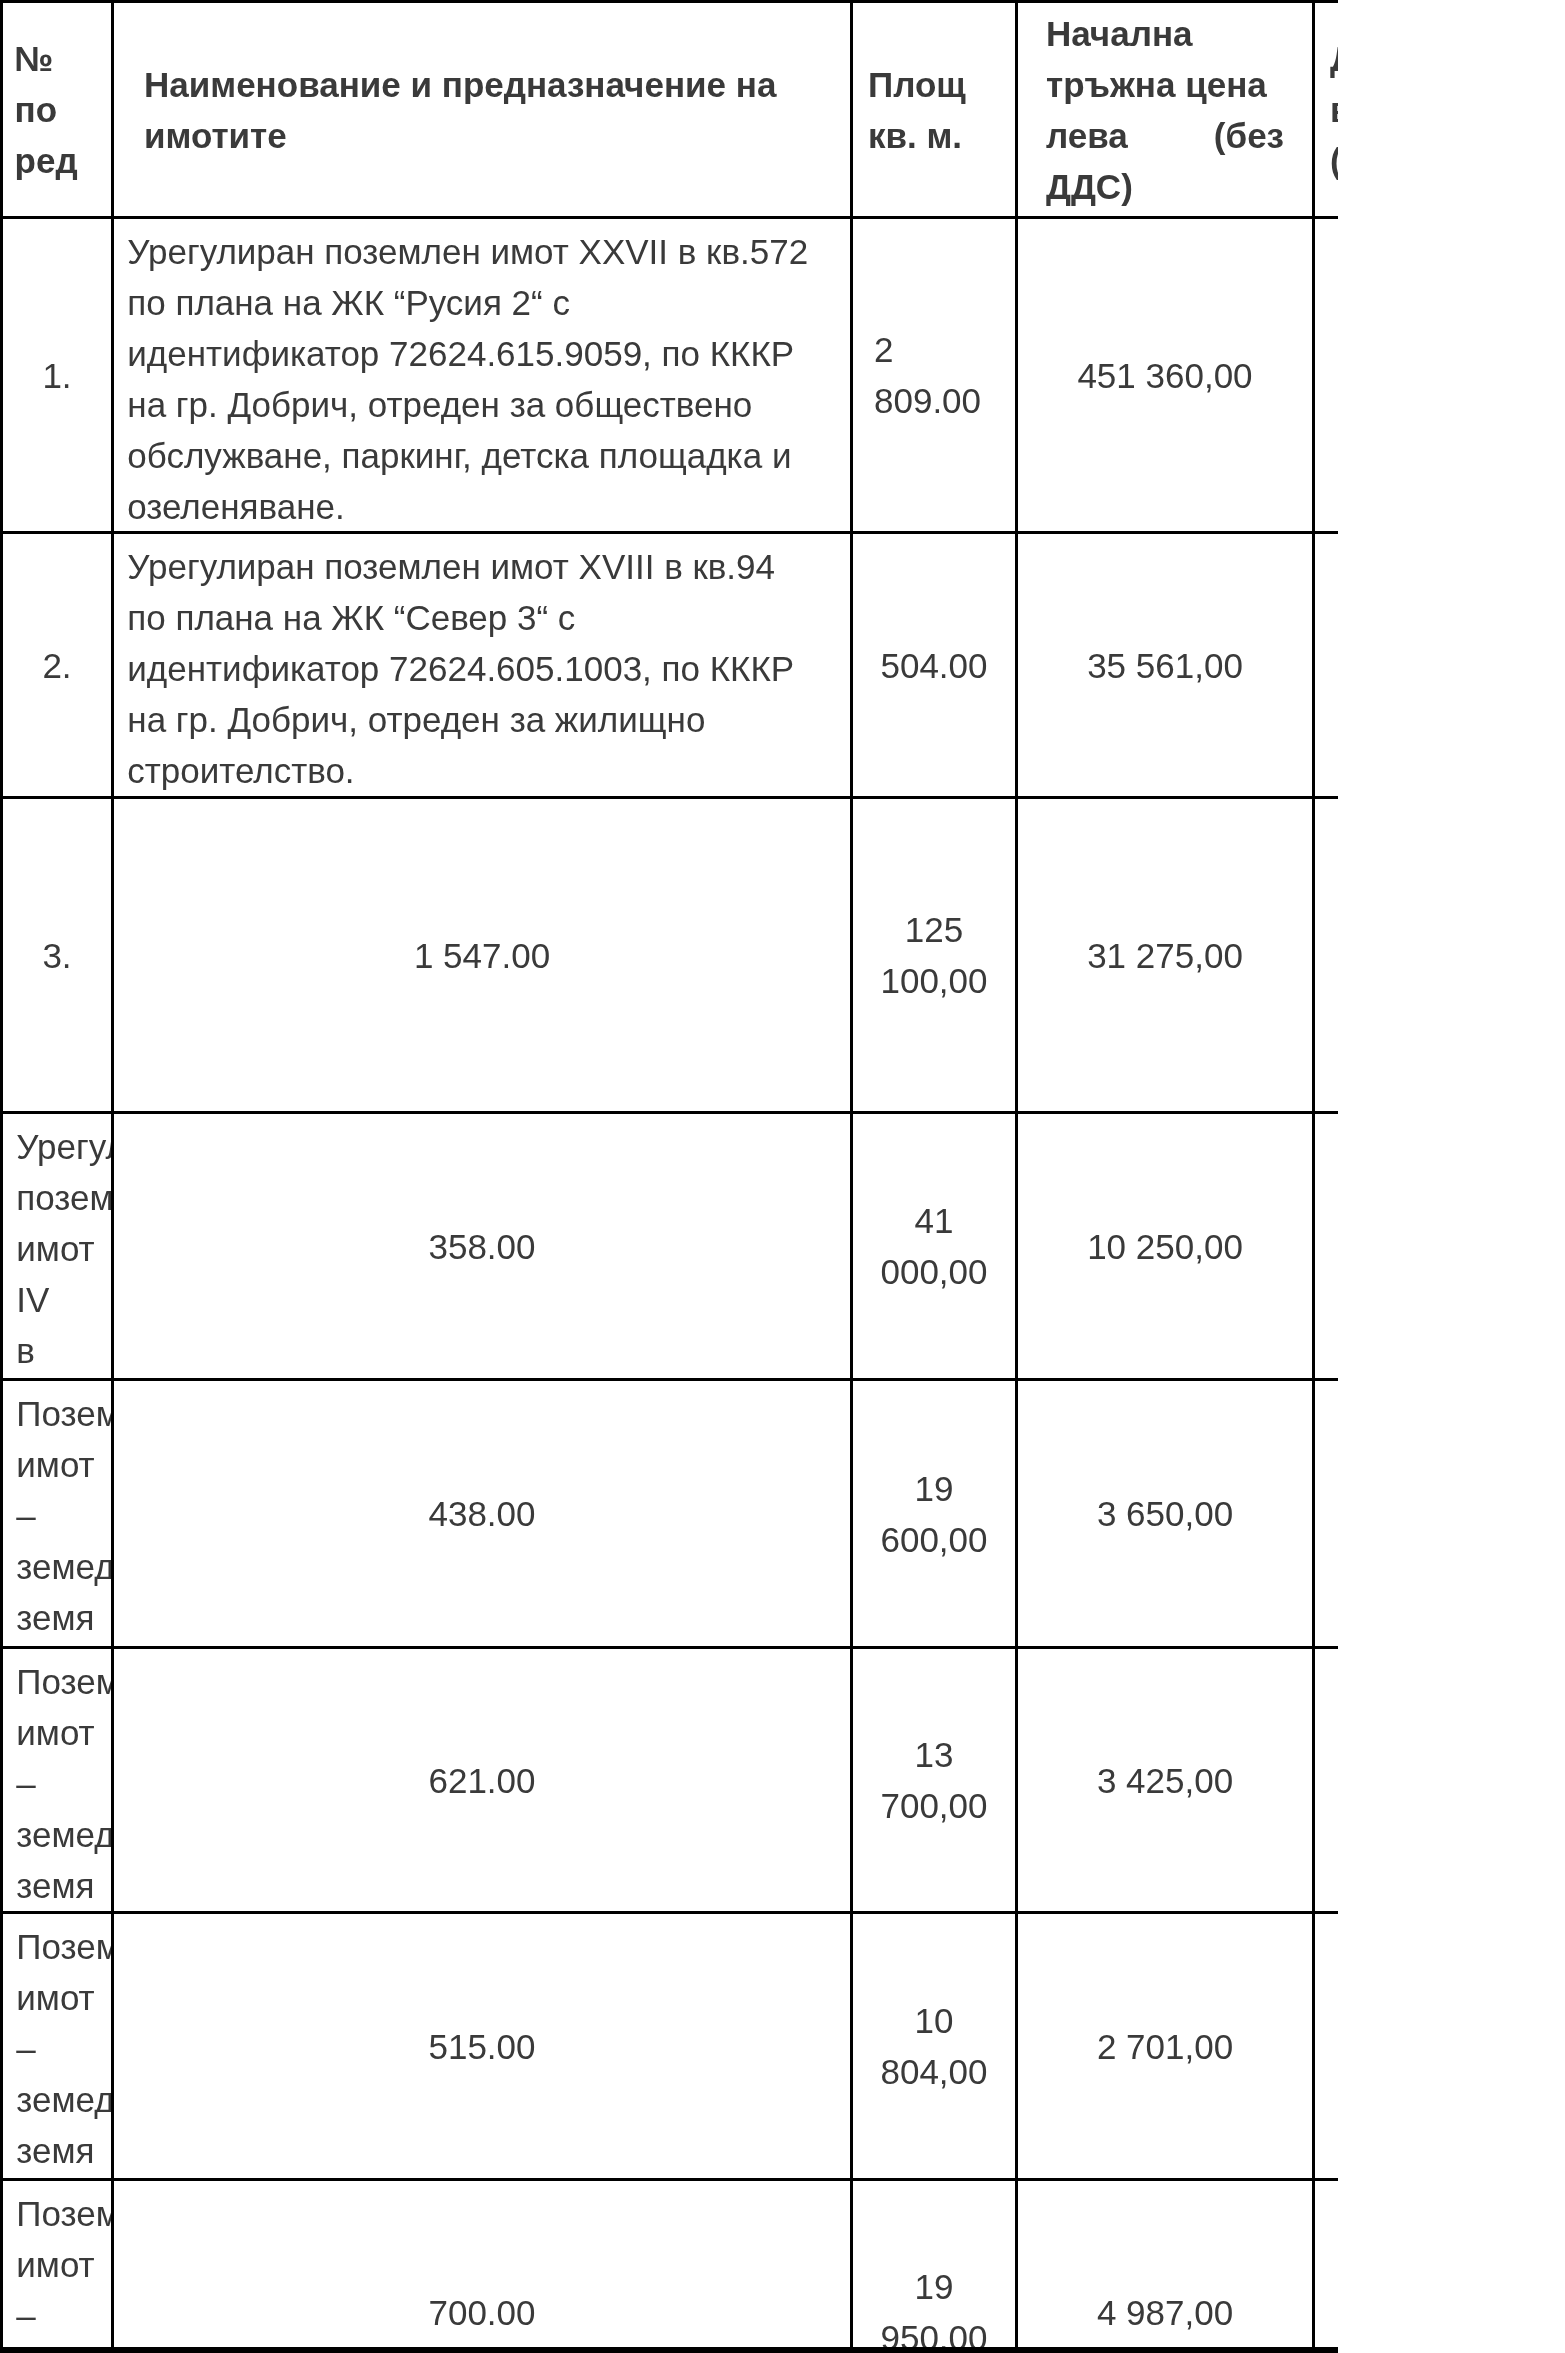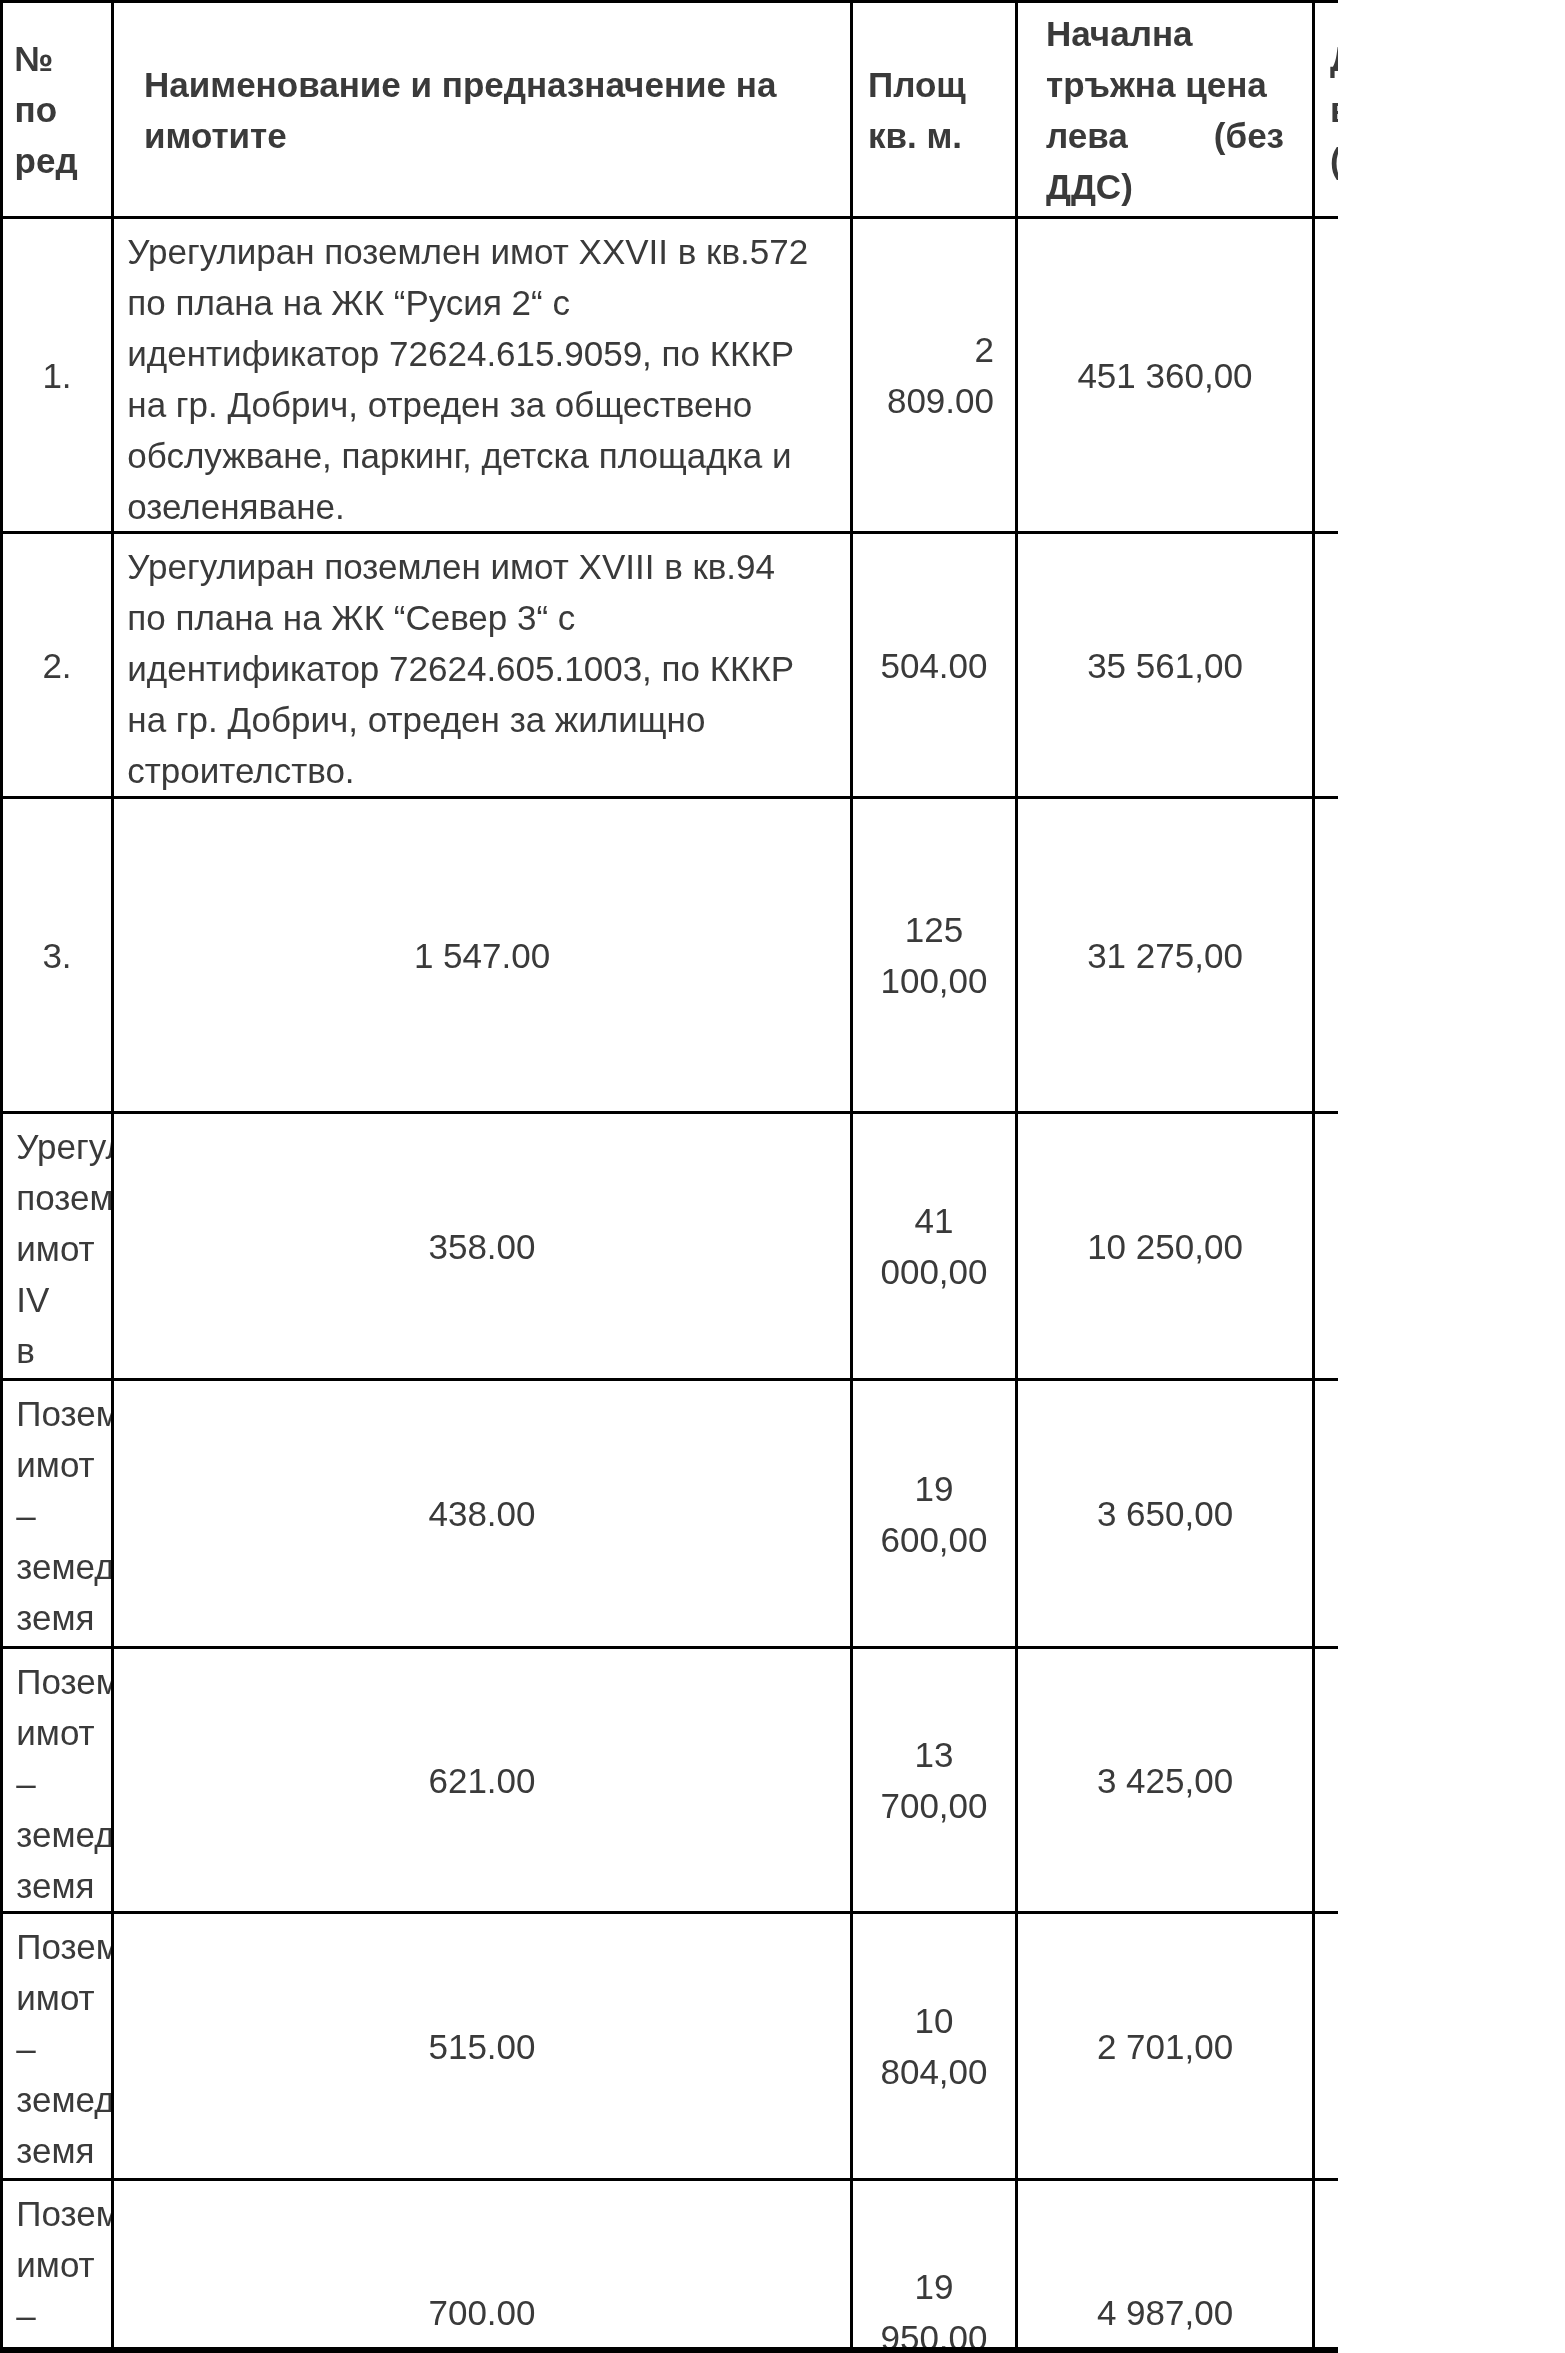--- a/index.html
+++ b/index.html
@@ -53,21 +53,21 @@
   .num{
     display:flex;align-items:center;justify-content:center;
     text-align:center;
   }
   .desc{
     padding:6.6px 36px 0 13.3px;
     text-align:left;
   }
   .area{
     display:flex;align-items:center;justify-content:center;
-    text-align:right;
+    text-align:left;
     padding:0 21px;
   }
   .price,.deposit{
     display:flex;align-items:center;justify-content:center;
     text-align:center;
     padding:0 8.3px;
   }
   .bottom-edge{
     position:absolute;
     left:0;bottom:0;

